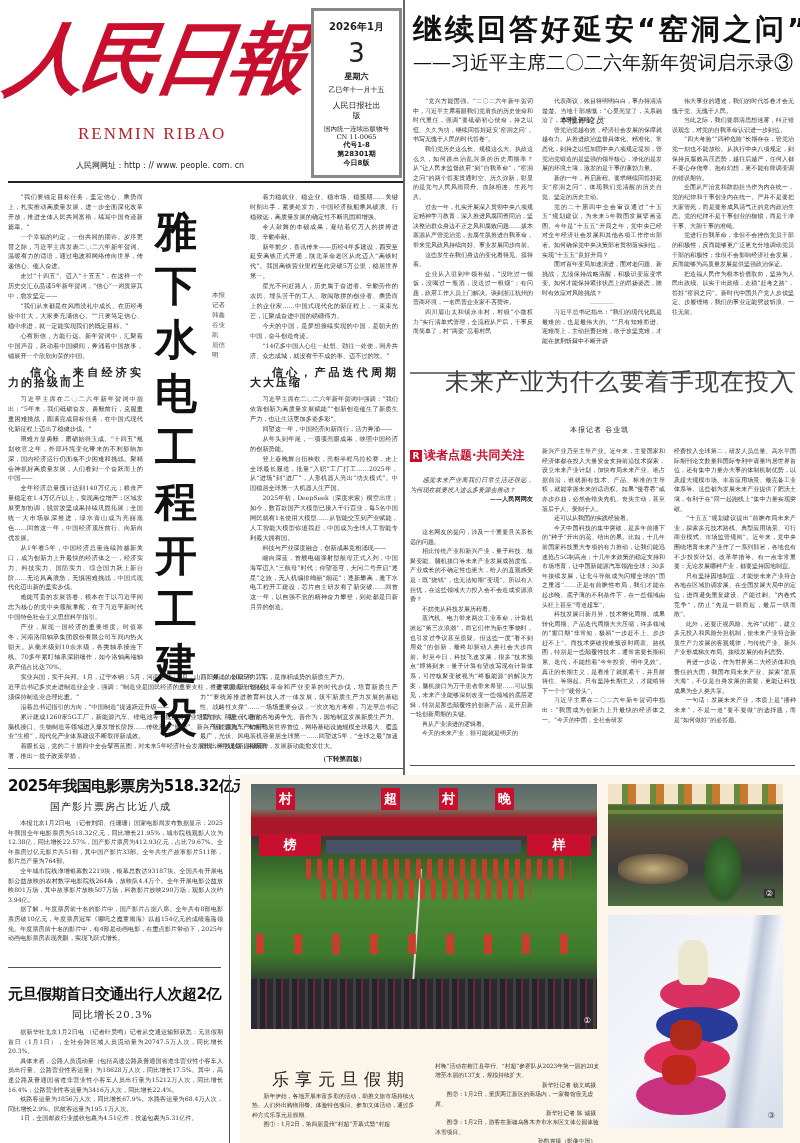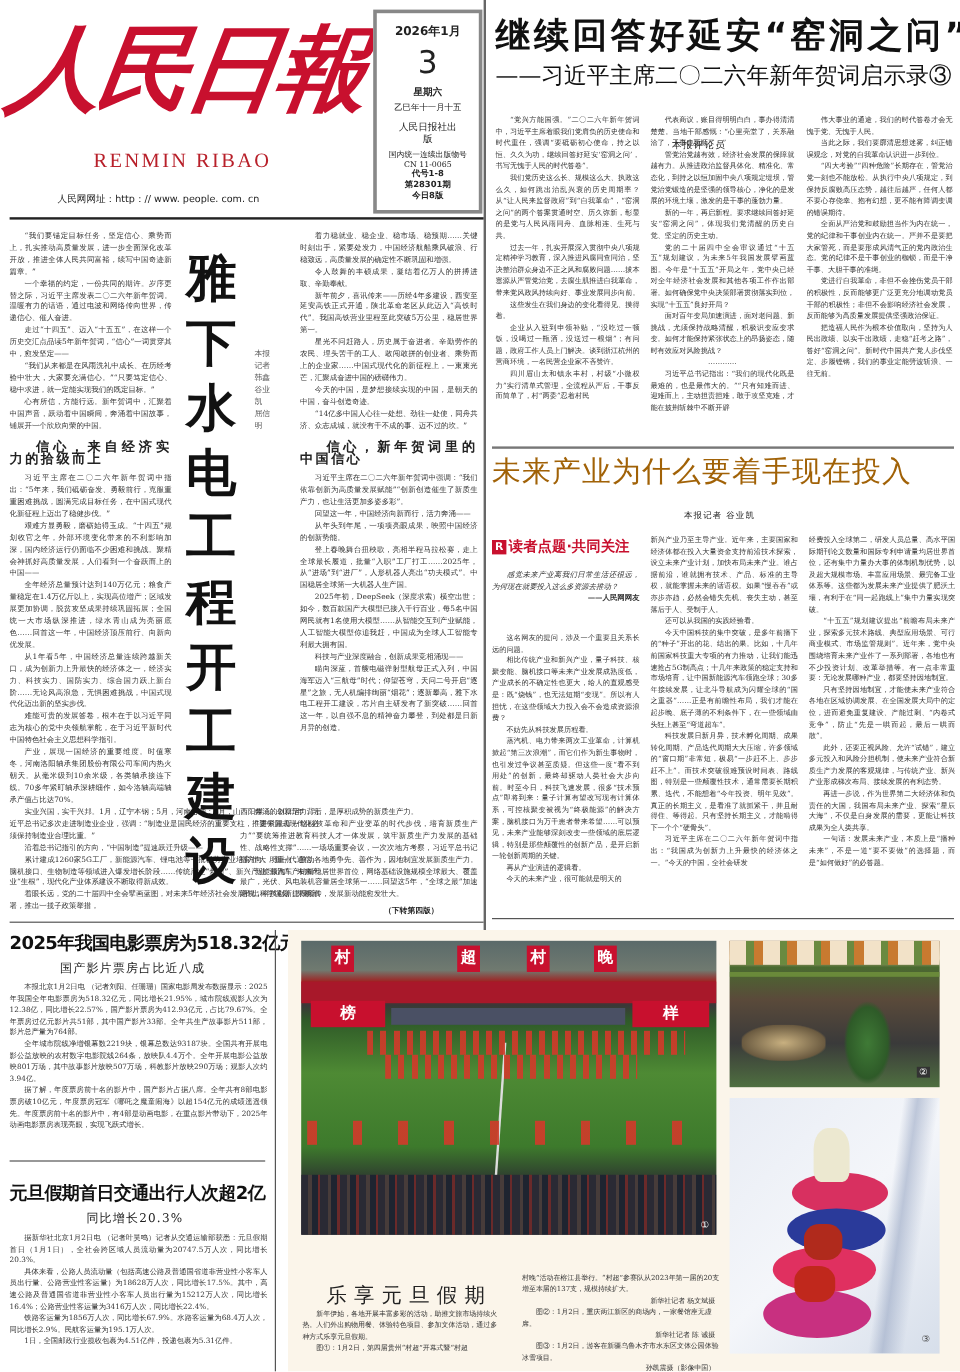--- a/index.html
+++ b/index.html
@@ -4,21 +4,21 @@
 <style>
   * { box-sizing: border-box; margin: 0; padding: 0; }
   html, body { width: 800px; height: 1143px; background: #fff; overflow: hidden; }
   body { position: relative; font-family: "DejaVu Serif", serif; color: #222; }
   .abs { position: absolute; }
 
   
   #masthead-logo { left: 8px; top: 8px; width: 300px; height: 110px; }
   .logo-text { font-family: "DejaVu Serif", serif; font-size: 78px; color: #c8102e; font-weight: bold; font-style: italic; letter-spacing: -4px; line-height: 100px; transform: skewX(-8deg); }
   #masthead-pinyin { left: 78px; top: 124px; font-family: "Liberation Serif", serif; font-size: 17px; letter-spacing: 2px; color: #b8202a; }
-  #masthead-url { left: 48px; top: 160px; font-size: 8px; color: #222; font-family: "DejaVu Sans", sans-serif; }
+  #masthead-url { left: 76px; top: 160px; font-size: 8px; color: #222; font-family: "DejaVu Sans", sans-serif; }
   #date-box { left: 311px; top: 8px; width: 91px; height: 170px; border: 3px solid #888; text-align: center; padding-top: 10px; background: #fff; }
   #date-box div { line-height: 1.25; }
   .db-ym { font-size: 10px; font-weight: bold; font-family: "DejaVu Sans", sans-serif; }
   .db-day { font-size: 26px; font-family: "DejaVu Sans", sans-serif; margin: 3px 0; }
   .db-wk { font-size: 8px; font-weight: bold; font-family: "DejaVu Sans", sans-serif; }
   .db-lunar { font-size: 7px; margin-top: 4px; }
   .db-pub { font-size: 8px; margin: 6px 17px 4px; }
   .db-small { font-size: 6.5px; }
   .db-small-b { font-size: 7px; font-weight: bold; font-family: "DejaVu Sans", sans-serif; }
 
@@ -32,21 +32,21 @@
 
   #hr-main { left: 8px; top: 181px; width: 395px; height: 2px; background: #222; }
 
   
   #lead-title { left: 148px; top: 205px; width: 56px; font-family: "DejaVu Sans", sans-serif; font-weight: bold; font-size: 42px; line-height: 54px; text-align: center; color: #111; }
   #lead-byline { left: 212px; top: 290px; width: 14px; font-size: 6.5px; line-height: 10px; color: #555; }
   .subhd { font-family: "DejaVu Sans", sans-serif; font-size: 11px; font-weight: bold; color: #222; letter-spacing: 2px; }
 
   
   #mid-hr { left: 410px; top: 372px; width: 385px; height: 2px; background: #777; }
-  #mid-headline { left: 410px; top: 377px; width: 385px; font-size: 24px; letter-spacing: 1px; color: #a16207; white-space: nowrap; }
+  #mid-headline { left: 410px; top: 366px; width: 385px; font-size: 24px; letter-spacing: 1px; color: #404040; white-space: nowrap; text-align: right; }
   #mid-byline { left: 570px; top: 425px; font-size: 7px; letter-spacing: 1px; text-align: right; }
   #reader-tag { left: 410px; top: 447px; font-family: "DejaVu Sans", sans-serif; font-weight: bold; font-size: 12px; color: #c8102e; }
   .rbox { display:inline-block; width: 12px; height: 12px; background: #c8102e; color: #fff; font-size: 9px; text-align: center; line-height: 12px; vertical-align: middle; margin-right: 2px; }
   #bottom-hr { left: 410px; top: 765px; width: 385px; height: 1px; background: #555; }
 
   
   #film-hd { left: 8px; top: 777px; width: 220px; font-size: 15px; font-weight: bold; color: #111; white-space: nowrap; font-family: "DejaVu Sans", sans-serif; letter-spacing: -0.5px; }
   #film-sub { left: 50px; top: 800px; font-size: 10px; letter-spacing: 1px; }
   #left-vline { left: 229px; top: 775px; width: 1px; height: 368px; background: #555; }
   #sep-hr { left: 8px; top: 967px; width: 213px; height: 1px; background: #555; }
@@ -153,21 +153,21 @@
 <div class="abs" id="lead-title">雅下水电工程开工建设</div>
 <div class="abs" id="lead-byline">本报记者 韩鑫 谷业凯 屈信明</div>
 
 <div class="abs col-text" style="left:250px;top:192px;width:148px;height:480px;font-size:6.2px;line-height:9.9px;">
   <p>着力稳就业、稳企业、稳市场、稳预期……关键时刻出手，紧要处发力，中国经济航船乘风破浪、行稳致远，高质量发展的确定性不断巩固和增强。</p>
   <p>令人鼓舞的丰硕成果，凝结着亿万人的拼搏进取、辛勤奉献。</p>
   <p>新年前夕，喜讯传来——历经4年多建设，西安至延安高铁正式开通，陕北革命老区从此迈入“高铁时代”。我国高铁营业里程至此突破5万公里，稳居世界第一。</p>
   <p>星光不问赶路人，历史属于奋进者。辛勤劳作的农民、埋头苦干的工人、敢闯敢拼的创业者、乘势而上的企业家……中国式现代化的新征程上，一束束光芒，汇聚成奋进中国的磅礴伟力。</p>
   <p>今天的中国，是梦想接续实现的中国，是朝天的中国，奋斗创造奇迹。</p>
   <p>“14亿多中国人心往一处想、劲往一处使，同舟共济、众志成城，就没有干不成的事、迈不过的坎。”</p>
-  <div class="subhd" style="margin:8px 0 6px;text-indent:2em;">信心，新年贺词里的中国信心</div>
+  <div class="subhd" style="margin:8px 0 6px;text-indent:2em;">信心，产品迭代周期大大压缩</div>
   <p>习近平主席在二〇二六年新年贺词中强调：“我们依靠创新为高质量发展赋能”“创新创造催生了新质生产力，也让生活更加多姿多彩”。</p>
   <p>回望这一年，中国经济向新而行，活力奔涌——</p>
   <p>从年头到年尾，一项项亮眼成果，映照中国经济的创新势能。</p>
   <p>登上春晚舞台扭秧歌，亮相半程马拉松赛，走上全球最长履道，批量“入职”工厂打工……2025年，从“进场”到“进厂”，人形机器人亮出“功夫模式”。中国稳居全球第一大机器人生产国。</p>
   <p>2025年初，DeepSeek（深度求索）横空出世；如今，数百款国产大模型已接入千行百业，每5名中国网民就有1名使用大模型……从智能交互到产业赋能，人工智能大模型你追我赶，中国成为全球人工智能专利最大拥有国。</p>
   <p>科技与产业深度融合，创新成果竞相涌现——</p>
   <p>瞄向深蓝，首艘电磁弹射型航母正式入列，中国海军迈入“三航母”时代；仰望苍穹，天问二号开启“逐星”之旅，无人机编排绚丽“烟花”；逐新攀高，雅下水电工程开工建设，芯片自主研发有了新突破……回首这一年，以自强不息的精神奋力攀登，到处都是日新月异的创造。</p>
 </div>
 <div class="abs col-text" style="left:200px;top:672px;width:198px;height:80px;font-size:6.2px;line-height:9.9px;">
   <p>奔涌的创新活力背后，是厚积成势的新质生产力。</p>

